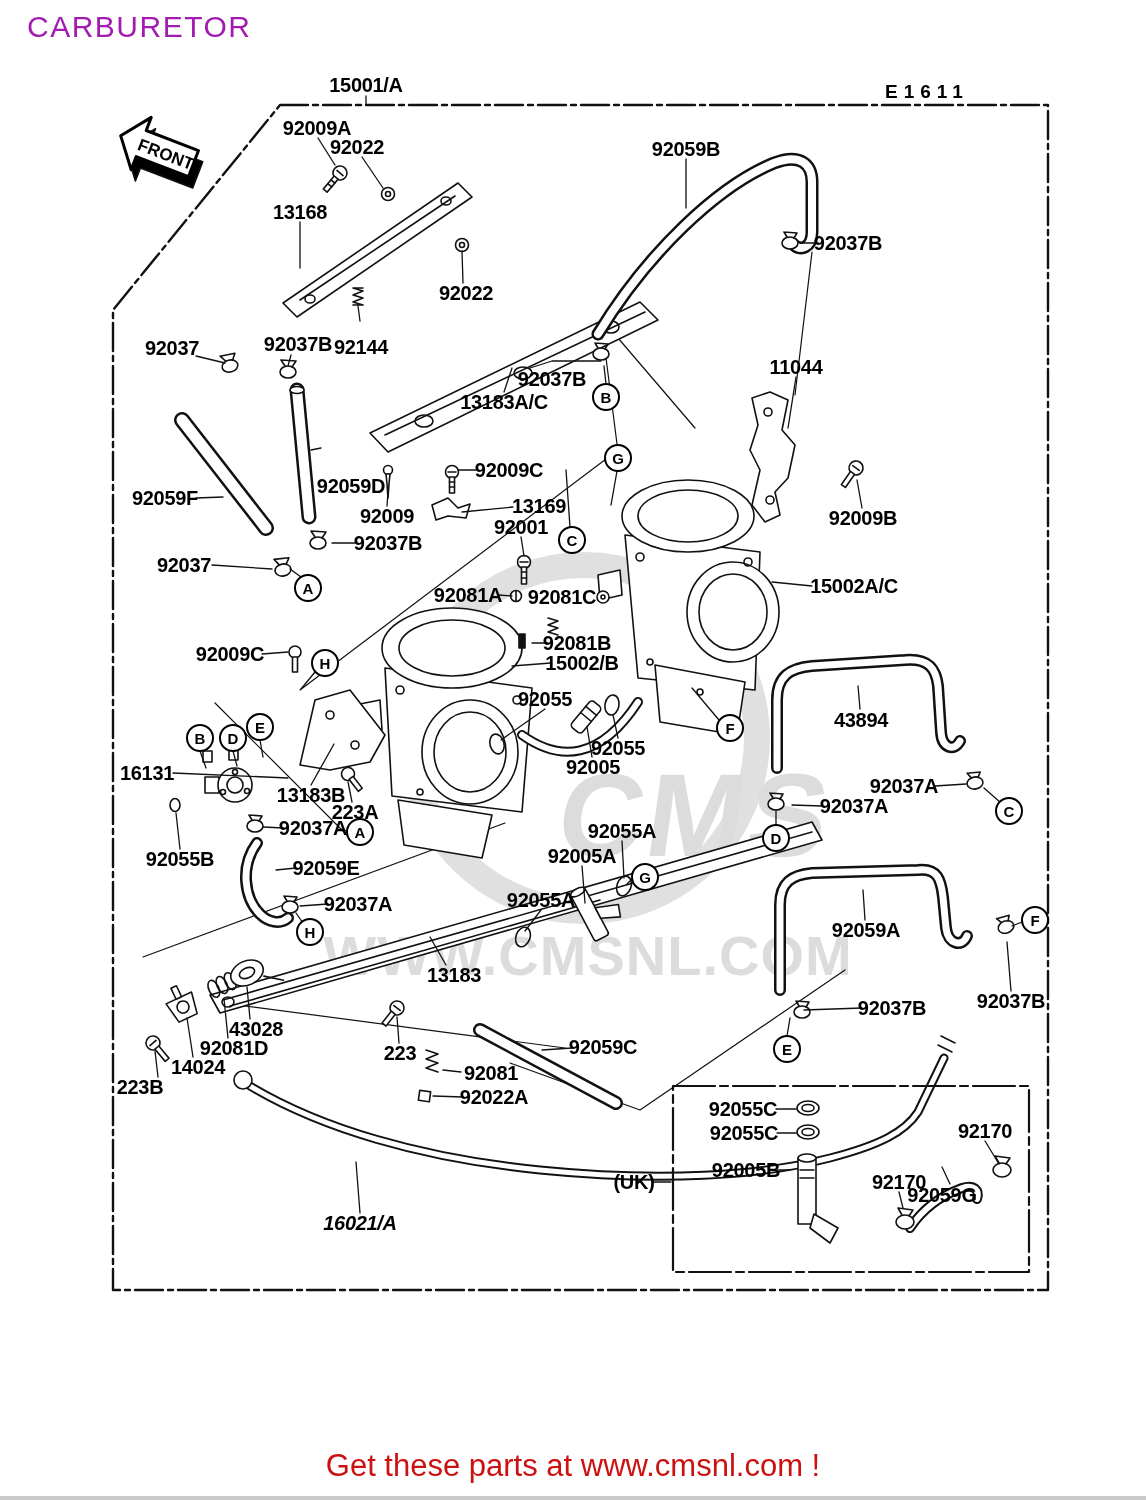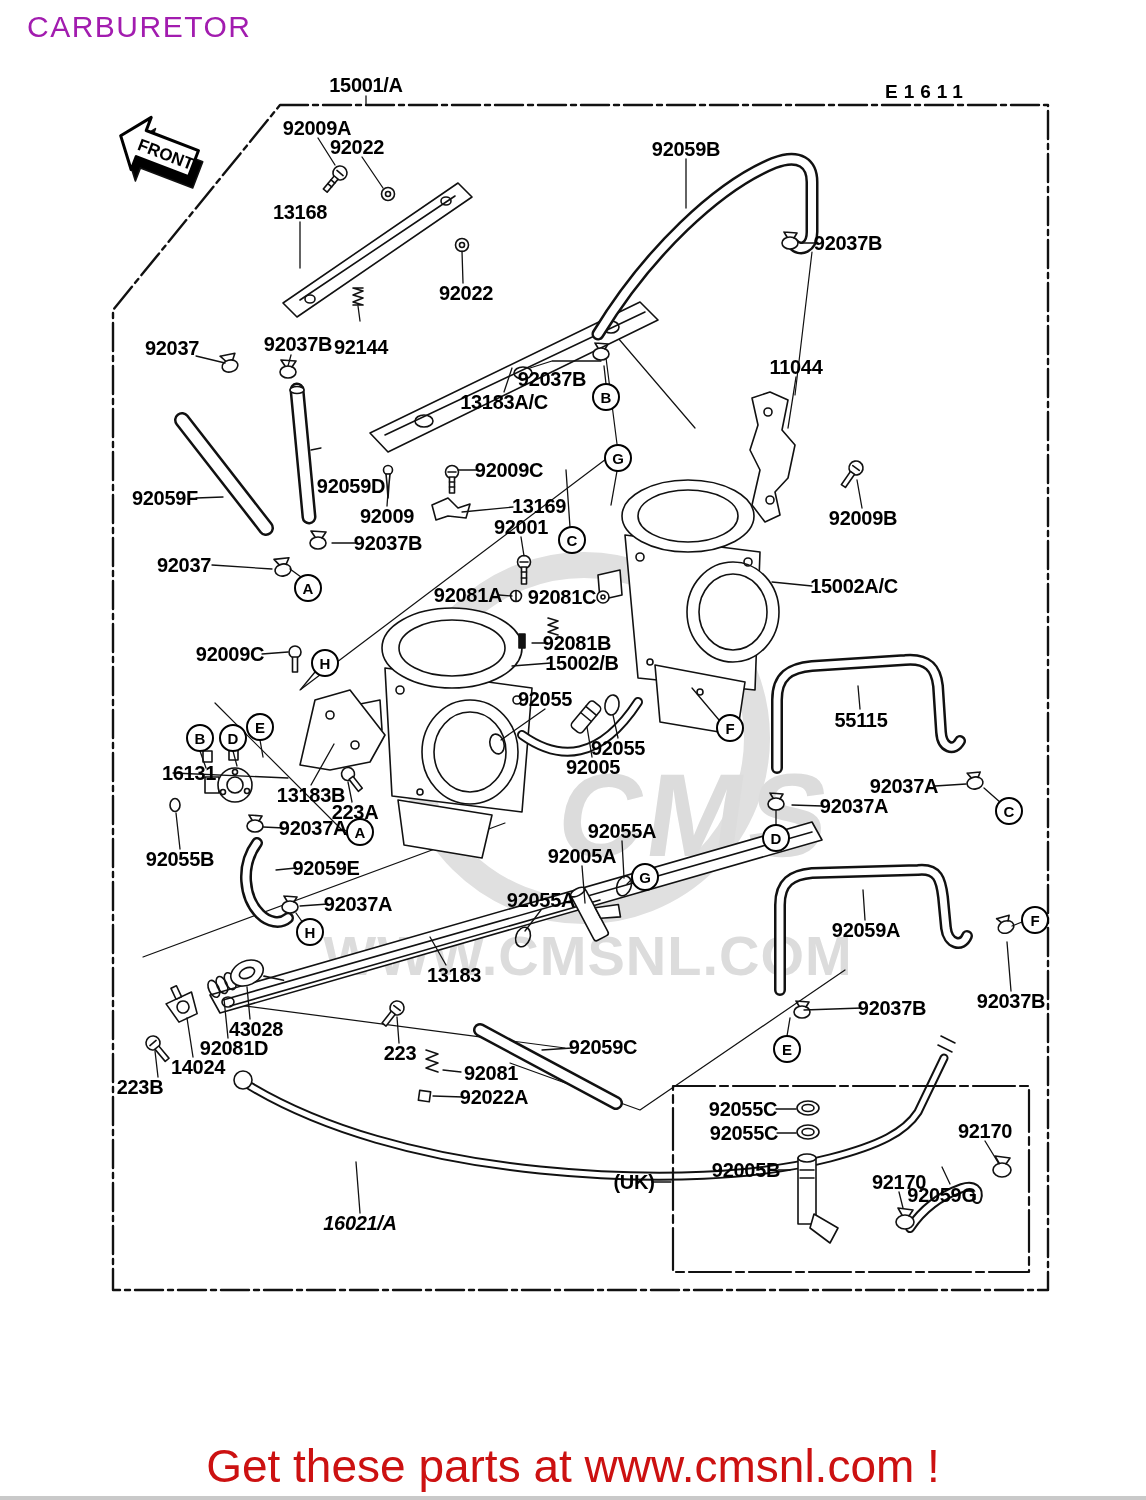--- a/index.html
+++ b/index.html
@@ -33,21 +33,21 @@
   }
   .plabel.code { font-size:19px; font-weight:bold; letter-spacing:6px; }
   .cletter {
     position:absolute; transform:translate(-50%,-50%); width:24px; height:24px;
     border:2.5px solid #000; border-radius:50%; font-weight:bold; font-size:15px;
     display:flex; align-items:center; justify-content:center; background:#fff;
     line-height:1;
   }
   .footer {
     position:absolute; left:573px; top:1466px; transform:translate(-50%,-50%);
-    font-size:46px; color:#cc1111; white-space:nowrap;
+    font-size:31px; color:#cc1111; white-space:nowrap;
   }
   .bottom-strip { position:absolute; left:0; right:0; bottom:0; height:4px; background:#c9c9c9; }
 </style>
 </head>
 <body>
 
 <div class="title">CARBURETOR</div>
 
 <div id="diagram">
 
@@ -412,22 +412,22 @@
       <div class="plabel" style="left: 863px; top: 518px;">92009B</div>
       <div class="plabel" style="left: 854px; top: 586px;">15002A/C</div>
       <div class="plabel" style="left: 468px; top: 595px;">92081A</div>
       <div class="plabel" style="left: 562px; top: 597px;">92081C</div>
       <div class="plabel" style="left: 577px; top: 643px;">92081B</div>
       <div class="plabel" style="left: 582px; top: 663px;">15002/B</div>
       <div class="plabel" style="left: 230px; top: 654px;">92009C</div>
       <div class="plabel" style="left: 545px; top: 699px;">92055</div>
       <div class="plabel" style="left: 618px; top: 748px;">92055</div>
       <div class="plabel" style="left: 593px; top: 767px;">92005</div>
-      <div class="plabel" style="left: 861px; top: 720px;">55115</div>
-      <div class="plabel" style="left: 147px; top: 773px; margin-left: 42px;">16131</div>
+      <div class="plabel" style="left: 861px; top: 720px;">43894</div>
+      <div class="plabel" style="left: 147px; top: 773px;">16131</div>
       <div class="plabel" style="left: 311px; top: 795px;">13183B</div>
       <div class="plabel" style="left: 355px; top: 812px;">223A</div>
       <div class="plabel" style="left: 313px; top: 828px;">92037A</div>
       <div class="plabel" style="left: 904px; top: 786px;">92037A</div>
       <div class="plabel" style="left: 854px; top: 806px;">92037A</div>
       <div class="plabel" style="left: 180px; top: 859px;">92055B</div>
       <div class="plabel" style="left: 326px; top: 868px;">92059E</div>
       <div class="plabel" style="left: 358px; top: 904px;">92037A</div>
       <div class="plabel" style="left: 622px; top: 831px;">92055A</div>
       <div class="plabel" style="left: 582px; top: 856px;">92005A</div>

